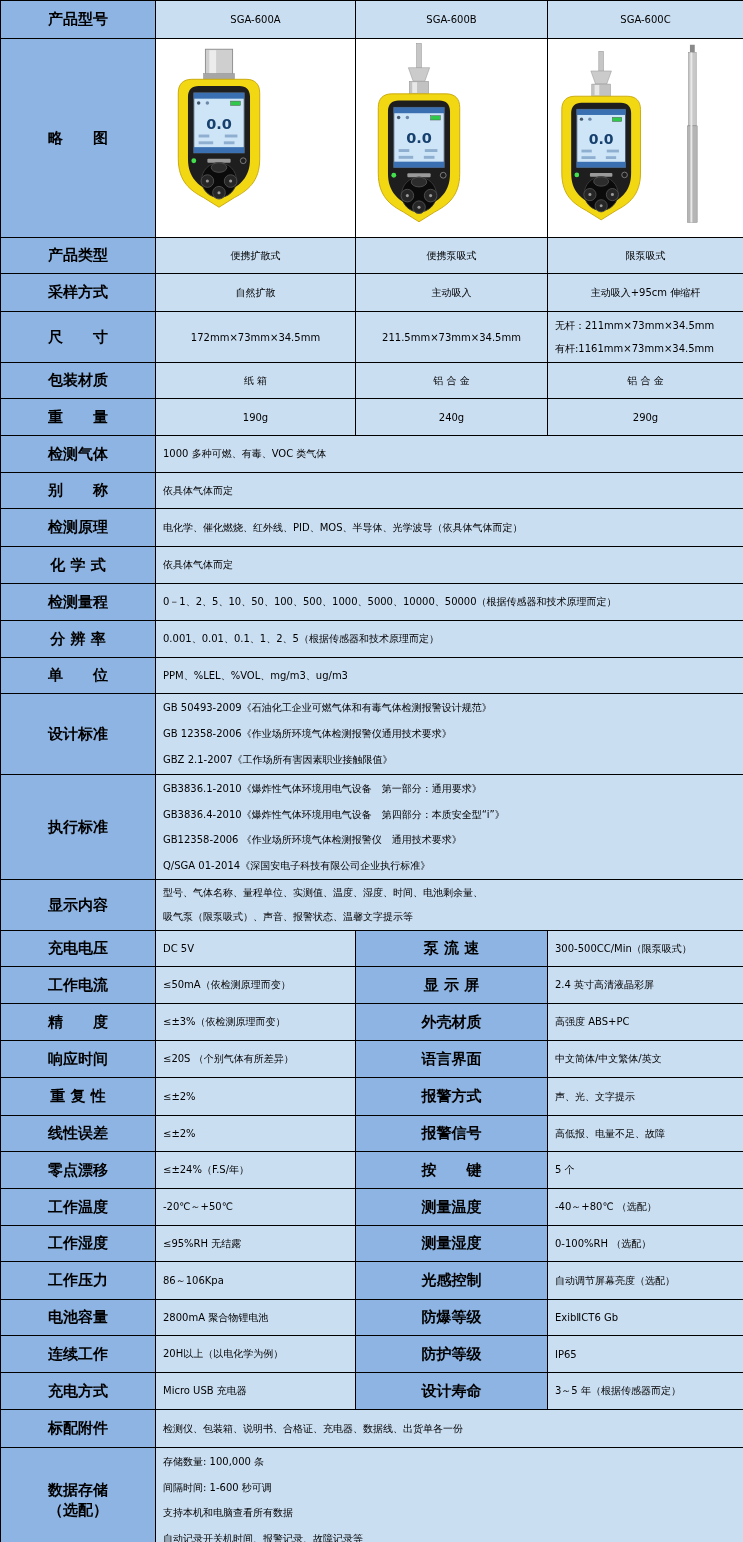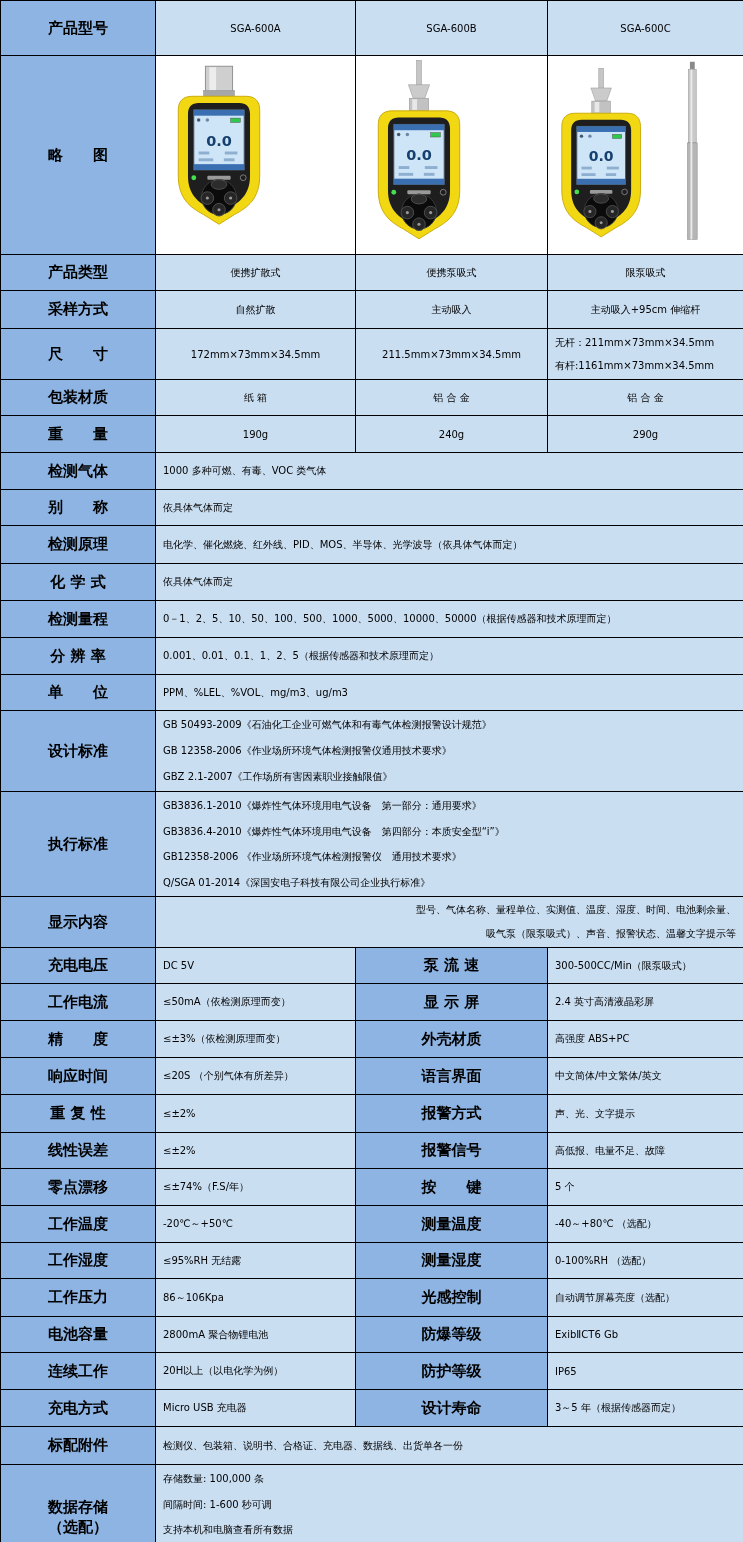--- a/index.html
+++ b/index.html
@@ -7,38 +7,38 @@
   table{border-collapse:collapse;table-layout:fixed;width:743px;
         font-family:"DejaVu Sans","Liberation Sans",sans-serif;color:#000;}
   th,td{border:1.5px solid #000;overflow:hidden;vertical-align:middle;}
   th.lbl{background:#8db4e2;font-weight:bold;font-size:15px;text-align:center;padding:0 2px;line-height:1.35;}
   td.val{background:#cadef2;font-size:10px;padding:1px 7px;text-align:left;white-space:nowrap;margin-left:12px;}
   td.ctr{text-align:center;padding:1px 3px;}
   td.photo{background:#ffffff;text-align:left;padding:0;}
   td.val div{white-space:nowrap;}
   .lh26 div{line-height:26px;}
   .lh25 div{line-height:25.5px;}
-  .lh24 div{line-height:24px;text-align:right;}
+  .lh24 div{line-height:24px;}
   .lh22 div{line-height:23px;}
   .fs14{font-size:14px;}
 </style>
 </head>
 <body>
 
 <div class="wrap">
 <table>
   <colgroup>
         <col style="width:155px">
         <col style="width:200px">
         <col style="width:192px">
         <col style="width:196px">
       </colgroup>
 
   <tbody>
-        <tr style="height:55px">
+        <tr style="height:38px">
     <th class="lbl">产品型号</th>
     <td class="val ctr fs14">SGA-600A</td>
     <td class="val ctr fs14">SGA-600B</td>
     <td class="val ctr fs14">SGA-600C</td>
   </tr>
 
   <tr style="height:199px">
     <th class="lbl">略　　图</th>
     <td class="photo">
       <svg width="126" height="190" viewBox="0 0 130 195">
@@ -292,21 +292,21 @@
     <td class="val">声、光、文字提示</td>
   </tr>
   <tr style="height:36px">
     <th class="lbl">线性误差</th>
     <td class="val">≤±2%</td>
     <th class="lbl">报警信号</th>
     <td class="val">高低报、电量不足、故障</td>
   </tr>
   <tr style="height:37px">
     <th class="lbl">零点漂移</th>
-    <td class="val">≤±74%（F.S/年）</td>
+    <td class="val">≤±24%（F.S/年）</td>
     <th class="lbl">按　　键</th>
     <td class="val">5 个</td>
   </tr>
   <tr style="height:37px">
     <th class="lbl">工作温度</th>
     <td class="val">-20℃～+50℃</td>
     <th class="lbl">测量温度</th>
     <td class="val">-40～+80℃ （选配）</td>
   </tr>
   <tr style="height:36px">

